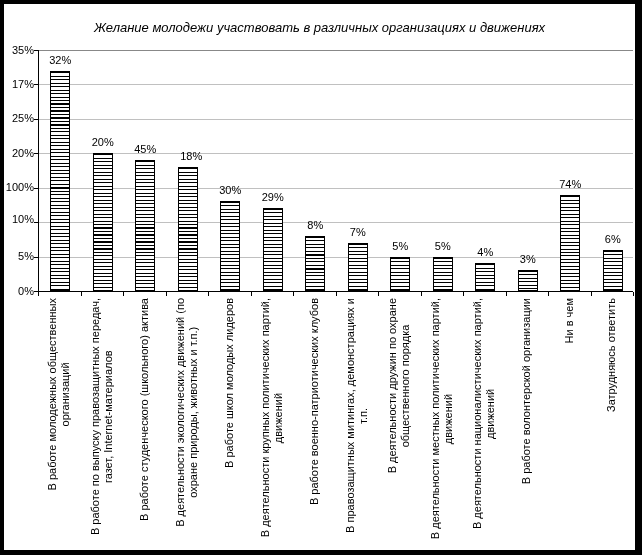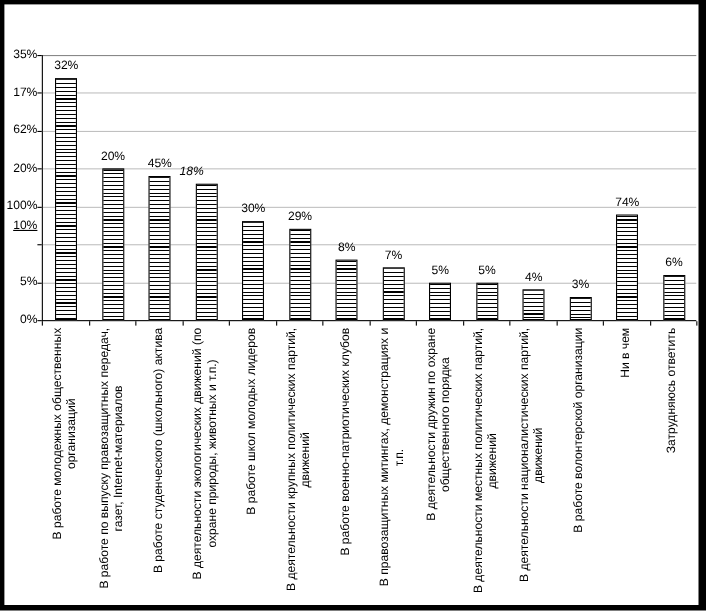--- a/index.html
+++ b/index.html
@@ -91,20 +91,21 @@
     text-align: center;
     font-size: 11px;
     line-height: 13px;
     max-height: 250px;
   }
 </style>
 </head>
 <body>
 
 <div class="frame">
+  <div class="chart-title">Желание молодежи участвовать в различных организациях и движениях</div>
   <div class="plot">
     <div id="gridlines">
         <div class="gridline" style="top: 206.571px; background: rgb(192, 192, 192);"></div>
         <div class="gridline" style="top: 172.143px; background: rgb(192, 192, 192);"></div>
         <div class="gridline" style="top: 137.714px; background: rgb(192, 192, 192);"></div>
         <div class="gridline" style="top: 103.286px; background: rgb(192, 192, 192);"></div>
         <div class="gridline" style="top: 68.8571px; background: rgb(192, 192, 192);"></div>
         <div class="gridline" style="top: 34.4286px; background: rgb(192, 192, 192);"></div>
         <div class="gridline" style="top: 0px; background: rgb(136, 136, 136);"></div>
       </div>
@@ -121,45 +122,45 @@
         <div class="bar" style="left: 393.75px; height: 34px;"></div>
         <div class="bar" style="left: 436.25px; height: 28px;"></div>
         <div class="bar" style="left: 478.75px; height: 21px;"></div>
         <div class="bar" style="left: 521.25px; height: 96px;"></div>
         <div class="bar" style="left: 563.75px; height: 41px;"></div>
       </div>
     <div id="vlabels">
         <div class="bar-value-label" style="left: 0px; width: 42.5px; bottom: 224px;">32%</div>
         <div class="bar-value-label" style="left: 42.5px; width: 42.5px; bottom: 142px;">20%</div>
         <div class="bar-value-label" style="left: 85px; width: 42.5px; bottom: 135px;">45%</div>
-        <div class="bar-value-label" style="left: 114px; width: 42.5px; bottom: 128px; font-style: italic;">18%</div>
+        <div class="bar-value-label" style="left: 131px; width: 42.5px; bottom: 128px;">18%</div>
         <div class="bar-value-label" style="left: 170px; width: 42.5px; bottom: 94px;">30%</div>
         <div class="bar-value-label" style="left: 212.5px; width: 42.5px; bottom: 87px;">29%</div>
         <div class="bar-value-label" style="left: 255px; width: 42.5px; bottom: 59px;">8%</div>
         <div class="bar-value-label" style="left: 297.5px; width: 42.5px; bottom: 52px;">7%</div>
         <div class="bar-value-label" style="left: 340px; width: 42.5px; bottom: 38px;">5%</div>
         <div class="bar-value-label" style="left: 382.5px; width: 42.5px; bottom: 38px;">5%</div>
         <div class="bar-value-label" style="left: 425px; width: 42.5px; bottom: 32px;">4%</div>
         <div class="bar-value-label" style="left: 467.5px; width: 42.5px; bottom: 25px;">3%</div>
         <div class="bar-value-label" style="left: 510px; width: 42.5px; bottom: 100px;">74%</div>
         <div class="bar-value-label" style="left: 552.5px; width: 42.5px; bottom: 45px;">6%</div>
       </div>
   </div>
   <div id="yaxis">
       <div class="y-axis-label" style="top: 280.5px;">0%</div>
       <div class="y-axis-tick" style="left: 30px; top: 287px;"></div>
       <div class="y-axis-label" style="top: 246.071px;">5%</div>
       <div class="y-axis-tick" style="left: 30px; top: 252.571px;"></div>
-      <div class="y-axis-label" style="top: 195px; text-decoration: underline;">10%</div>
+      <div class="y-axis-label" style="top: 209px;">10%</div>
       <div class="y-axis-tick" style="left: 30px; top: 218.143px;"></div>
       <div class="y-axis-label" style="top: 177.214px;">100%</div>
       <div class="y-axis-tick" style="left: 30px; top: 183.714px;"></div>
       <div class="y-axis-label" style="top: 142.786px;">20%</div>
       <div class="y-axis-tick" style="left: 30px; top: 149.286px;"></div>
-      <div class="y-axis-label" style="top: 108.357px;">62%</div>
+      <div class="y-axis-label" style="top: 108.357px;">25%</div>
       <div class="y-axis-tick" style="left: 30px; top: 114.857px;"></div>
       <div class="y-axis-label" style="top: 73.9286px;">17%</div>
       <div class="y-axis-tick" style="left: 30px; top: 80.4286px;"></div>
       <div class="y-axis-label" style="top: 39.5px; text-align: right;">35%</div>
       <div class="y-axis-tick" style="left: 30px; top: 46px;"></div>
     </div>
   <div id="xticks">
       <div class="x-axis-tick" style="left: 34px; top: 288px;"></div>
       <div class="x-axis-tick" style="left: 76.5px; top: 288px;"></div>
       <div class="x-axis-tick" style="left: 119px; top: 288px;"></div>

